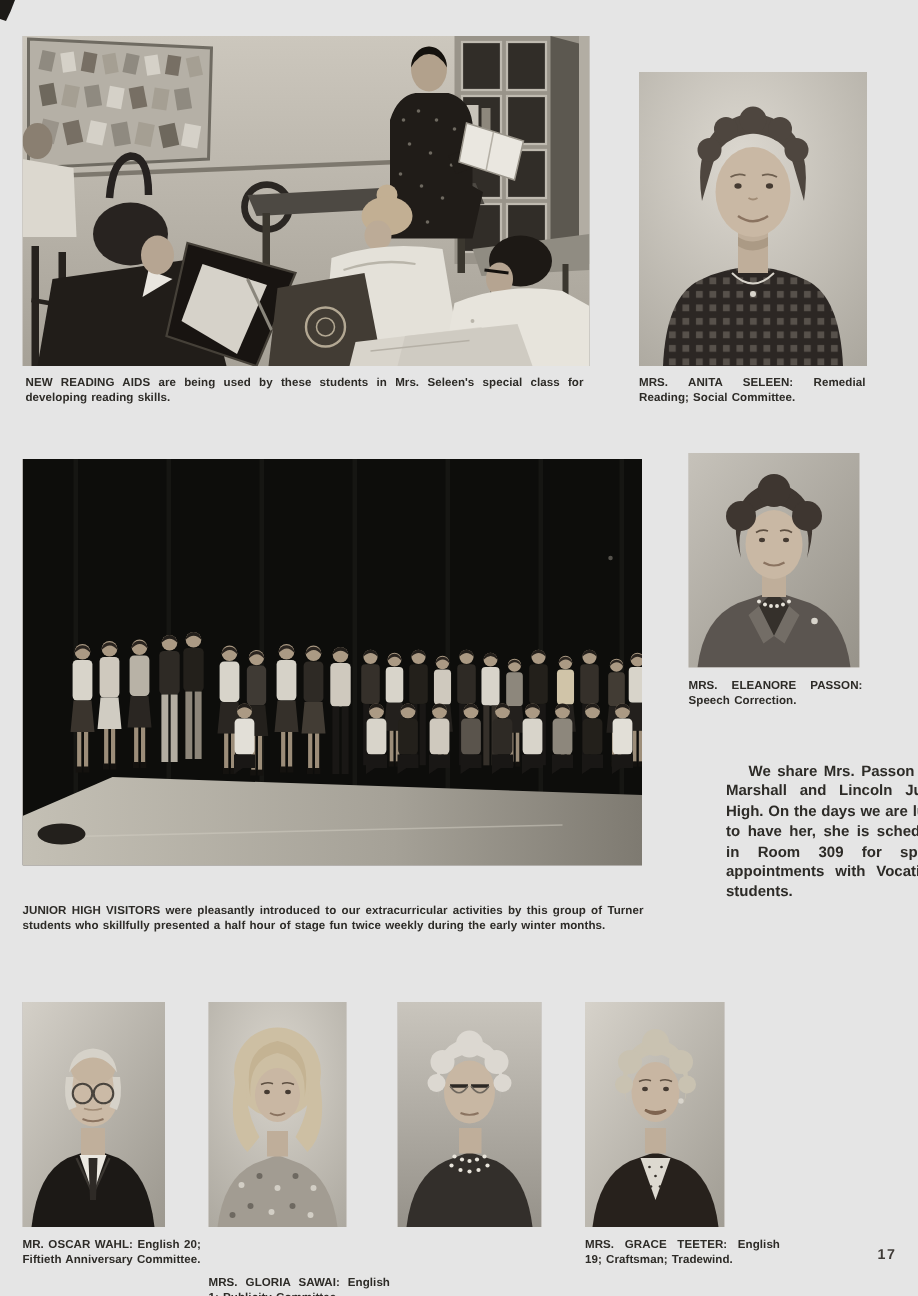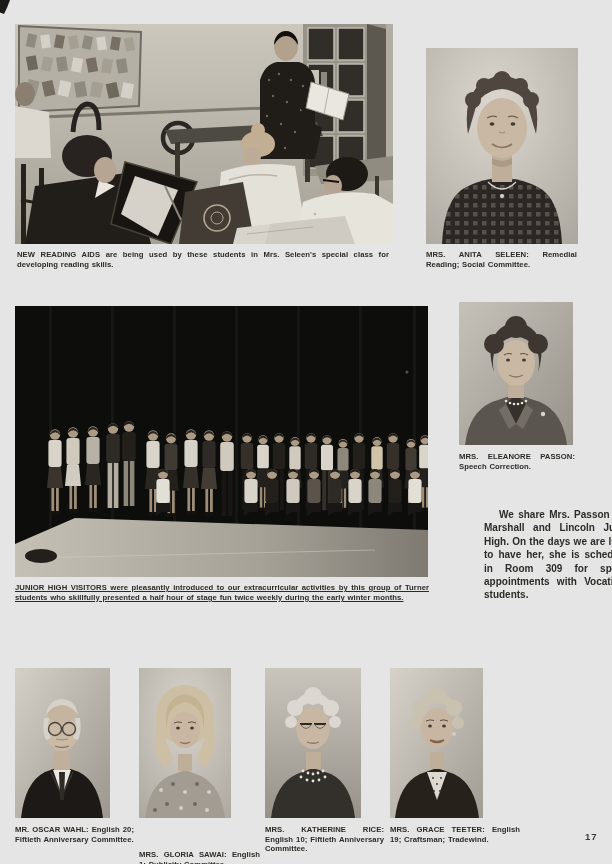--- a/index.html
+++ b/index.html
@@ -270,21 +270,21 @@
       <use href="#pK" x="247" y="162" width="20" height="56" color="#23201b"></use>
       <use href="#pK" x="268" y="162" width="20" height="56" color="#cfc9be"></use>
       <use href="#pK" x="289" y="162" width="20" height="56" color="#5a544c"></use>
       <use href="#pK" x="310" y="162" width="20" height="56" color="#2e2a25"></use>
       <use href="#pK" x="330" y="162" width="20" height="56" color="#d8d4ca"></use>
       <use href="#pK" x="350" y="162" width="20" height="56" color="#8d877c"></use>
       <use href="#pK" x="370" y="162" width="20" height="56" color="#23201b"></use>
       <use href="#pK" x="390" y="162" width="20" height="56" color="#e2dfd7"></use>
     </svg>
   </div>
-  <div class="cap" style="left:15px;top:583px;width:414px;text-decoration:underline;">JUNIOR HIGH VISITORS were pleasantly introduced to our extracurricular activities by this group of Turner students who skillfully presented a half hour of stage fun twice weekly during the early winter months.</div>
+  <div class="cap" style="left:15px;top:602px;width:414px;">JUNIOR HIGH VISITORS were pleasantly introduced to our extracurricular activities by this group of Turner students who skillfully presented a half hour of stage fun twice weekly during the early winter months.</div>
 
   <div class="photo" style="left:459px;top:302px;width:114px;height:143px;">
     <svg viewBox="0 0 114 143" preserveAspectRatio="none">
       <defs>
         <linearGradient id="bgPas" x1="0" y1="0" x2="1" y2="1">
           <stop offset="0" stop-color="#c6c2ba"></stop>
             <stop offset="1" stop-color="#97938a"></stop>
         </linearGradient>
       </defs>
       <rect width="114" height="143" fill="url(#bgPas)"></rect>
@@ -408,21 +408,20 @@
         <circle cx="53" cy="105" r="1.4"></circle>
           <circle cx="58" cy="103" r="1.4"></circle>
         <circle cx="36" cy="109" r="1.4"></circle>
           <circle cx="42" cy="112" r="1.4"></circle>
           <circle cx="48" cy="113" r="1.4"></circle>
         <circle cx="54" cy="112" r="1.4"></circle>
           <circle cx="60" cy="109" r="1.4"></circle>
       </g>
     </svg>
   </div>
-  <div class="cap" style="left:265px;top:825px;width:119px;">MRS. KATHERINE RICE: English 10; Fiftieth Anniversary Committee.</div>
 
   <div class="photo" style="left:390px;top:668px;width:93px;height:150px;">
     <svg viewBox="0 0 93 150" preserveAspectRatio="none">
       <defs>
           <linearGradient id="bgT" x1="0" y1="0" x2="1" y2="1">
         <stop offset="0" stop-color="#d6d2ca"></stop>
             <stop offset="1" stop-color="#a19d94"></stop>
       </linearGradient>
         </defs>
       <rect width="93" height="150" fill="url(#bgT)"></rect>

